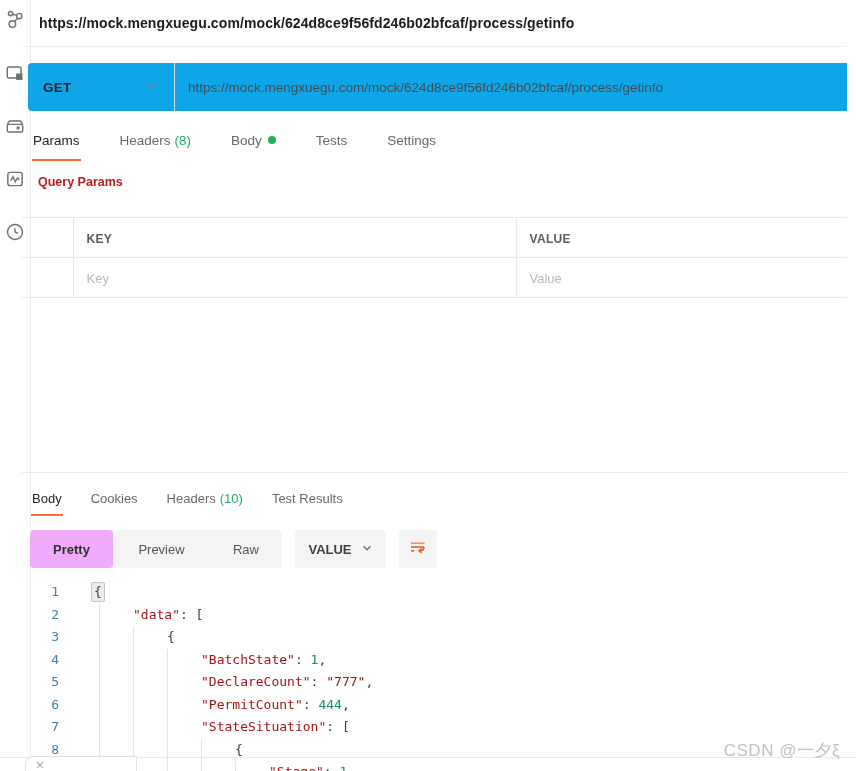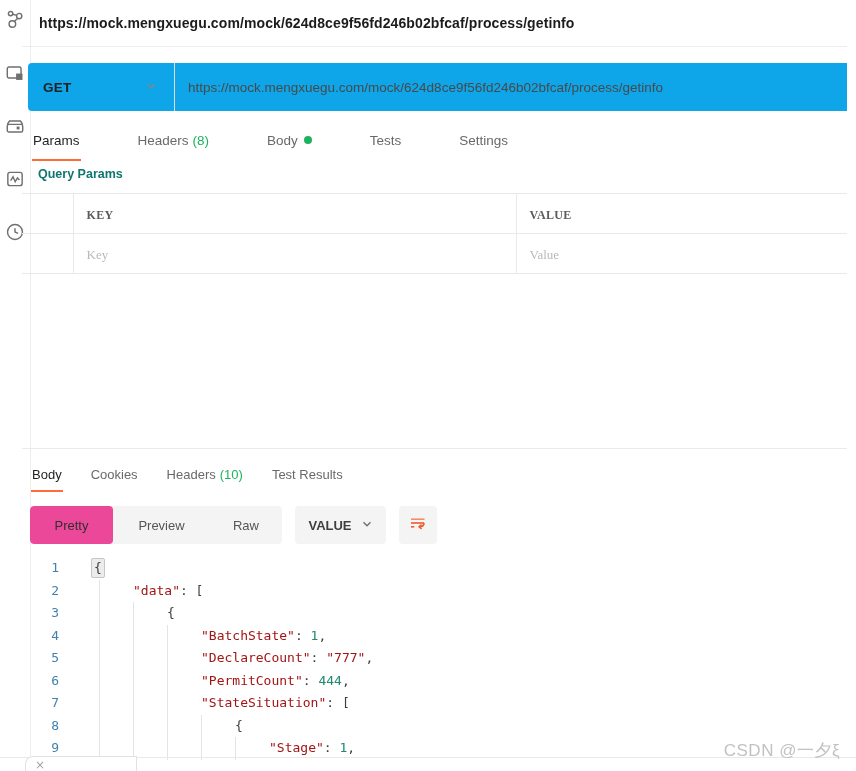--- a/index.html
+++ b/index.html
@@ -19,43 +19,43 @@
   .titlebar .ttl { font-size:14px; font-weight:700; color:#1c1c1c; letter-spacing:.1px; }
 
   .urlrow { margin:16px 0 0 6px; height:48px; display:flex; align-items:stretch; background:#0ea5e9; border-radius:4px 0 0 4px; }
   .method { width:146px; display:flex; align-items:center; justify-content:space-between; padding:0 17px 0 15px; cursor:pointer; }
   .method .mlabel { font-size:13.5px; font-weight:700; color:#212121; letter-spacing:.2px; }
   .vdiv { width:1px; background:#dcdcdc; }
   .urlinput { flex:1; display:flex; align-items:center; padding-left:13px; cursor:text; }
   .urlinput .utext { font-size:13.5px; color:#494949; }
 
   .tabs { display:flex; }
-  .req-tabs { margin-top:16px; padding-left:10px; gap:56px; }
+  .req-tabs { margin-top:16px; padding-left:10px; gap:38px; }
   .res-tabs { padding-top:12px; padding-left:9px; gap:27px; }
   .tab { padding:6px 1px 11px; font-size:13.5px; color:#696969; cursor:pointer; border-bottom:2px solid transparent; white-space:nowrap; }
   .res-tabs .tab { font-size:13px; padding-bottom:8px; }
   .tab.active { color:#1f1f1f; border-bottom-color:#ff6c37; }
   .tab .cnt { color:#1db35e; margin-left:4px; }
   .tab .dot { display:inline-block; width:8px; height:8px; border-radius:50%; background:#1db35e; margin-left:6px; vertical-align:1px; }
 
-  .qp-label { margin:6px 0 0 16px; font-size:12.5px; font-weight:700; color:#0f766e; }
-
-  table.params { margin-top:12px; width:100%; border-collapse:collapse; table-layout:fixed;font-family:Liberation Serif, serif; }
+  .qp-label { margin:14px 0 0 16px; font-size:12.5px; font-weight:700; color:#b91c1c; }
+
+  table.params { margin-top:28px; width:100%; border-collapse:collapse; table-layout:fixed; }
   table.params td { height:40px; border-top:1px solid #e9e9e9; border-bottom:1px solid #e9e9e9; padding:0 0 0 13px; vertical-align:middle; }
   td.cb { width:51px; border-right:1px solid #e9e9e9; }
   td.keycol { width:443px; border-right:1px solid #e9e9e9; }
   .colhead { font-size:12px; font-weight:700; color:#5c5c5c; letter-spacing:.3px; }
   .ph { font-size:13px; color:#b9b9b9; }
 
   .res-divider { margin-top:174px; border-top:1px solid #eaeaea; }
 
   .toolbar { margin-top:14px; display:flex; align-items:center; padding-left:8px; }
   .segs { display:flex; background:#f4f4f4; border-radius:4px; overflow:hidden; }
   .seg { height:38px; display:flex; align-items:center; justify-content:center; font-size:13px; color:#555; cursor:pointer; border-radius:4px; }
-  .seg.active { background:#ec4899; color:#303030; }
+  .seg.active { background:#f0abfc; color:#303030;font-weight:bold; }
   .seg-0{width:83px}.seg-1{width:72px}.seg-2{width:97px}.seg-3{width:98px}
   .fmt { margin-left:13px; width:91px; height:38px; background:#f4f4f4; border-radius:4px; display:flex; align-items:center; justify-content:center; gap:9px; cursor:pointer; }
   .fmt .flabel { font-size:13px; font-weight:700; color:#3f3f3f; }
   .wrapbtn { margin-left:13px; width:38px; height:38px; background:#f4f4f4; border-radius:4px; display:flex; align-items:center; justify-content:center; cursor:pointer; }
 
   .codearea { margin-top:13px; font-family:"DejaVu Sans Mono", monospace; }
   .cl { display:flex; height:22.5px; align-items:stretch; }
   .ln { flex:none; width:53px; text-align:right; padding-right:16px; font-size:13px; line-height:22.5px; color:#4381ad; }
   .codecell { display:flex; align-items:stretch; padding-left:16px; white-space:pre; }
   .g { flex:none; width:34px; border-left:1px solid #e4e4e4; }

